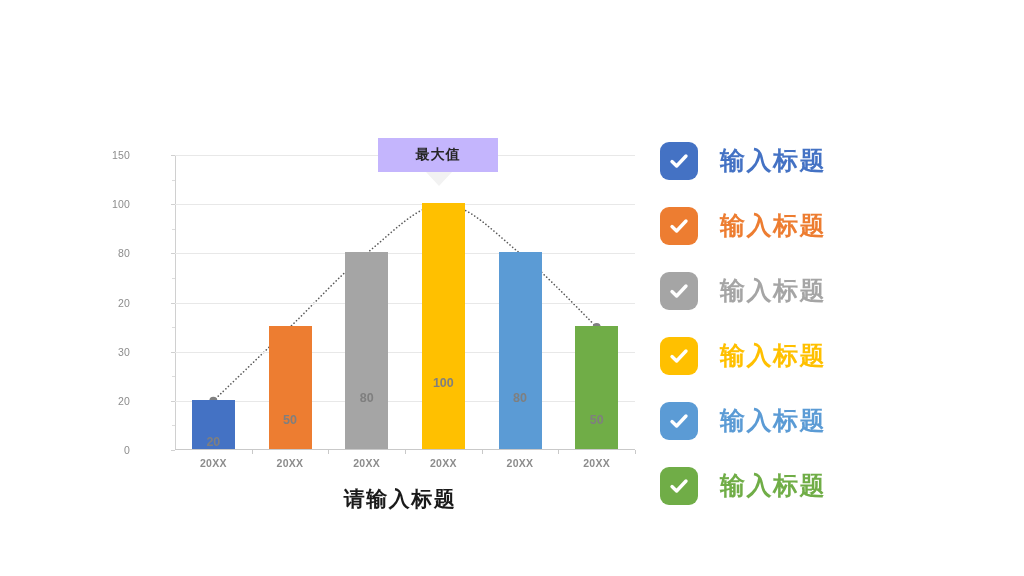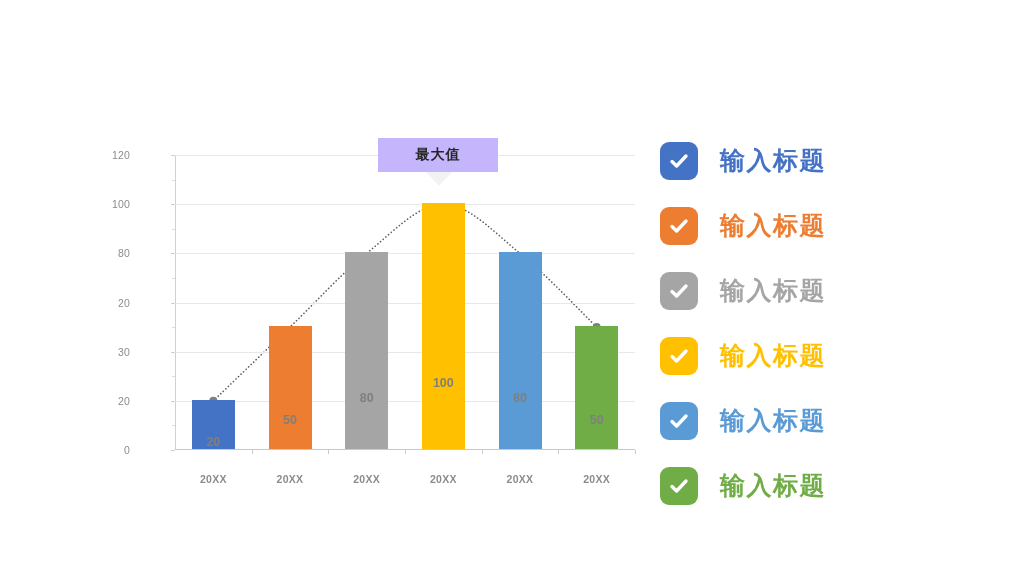--- a/index.html
+++ b/index.html
@@ -66,21 +66,20 @@
     color:#7f7f7f;
   }
   .xtick{
     position:absolute;
     top:302px;
     text-align:center;
     font-size:10.5px;
     font-weight:bold;
     color:#8c8c8c;
     letter-spacing:.3px;
-    margin-top:16px;
   }
   .xtick-mark{
     position:absolute;top:295px;width:1px;height:4px;background:#c9c9c9;
   }
 
   .trend-svg{
     position:absolute;left:0;top:0;
     width:460px;height:295px;
     overflow:visible;
     pointer-events:none;
@@ -178,21 +177,21 @@
         <div class="gridline" style="top: 98.3333px;"></div>
         <div class="ytick-mark" style="top: 98.3333px;"></div>
         <div class="ytick-label" style="top: 98.3333px;">80</div>
         <div class="ytick-minor" style="top: 73.75px;"></div>
         <div class="gridline" style="top: 49.1667px;"></div>
         <div class="ytick-mark" style="top: 49.1667px;"></div>
         <div class="ytick-label" style="top: 49.1667px;">100</div>
         <div class="ytick-minor" style="top: 24.5833px;"></div>
         <div class="gridline" style="top: 0px;"></div>
         <div class="ytick-mark" style="top: 0px;"></div>
-        <div class="ytick-label" style="top: 0px;">120</div>
+        <div class="ytick-label" style="top: 0px;">150</div>
         <div class="bar" style="left: 16.8333px; width: 43px; height: 49.1667px; background: rgb(68, 114, 196);"></div>
         <div class="bar-label" style="left: 16.8333px; width: 43px; top: 280.25px;">20</div>
         <div class="xtick" style="left: 0px; width: 76.6667px;">20XX</div>
         <div class="xtick-mark" style="left: 76.6667px;"></div>
         <div class="bar" style="left: 93.5px; width: 43px; height: 122.917px; background: rgb(237, 125, 49);"></div>
         <div class="bar-label" style="left: 93.5px; width: 43px; top: 258.125px;">50</div>
         <div class="xtick" style="left: 76.6667px; width: 76.6667px;">20XX</div>
         <div class="xtick-mark" style="left: 153.333px;"></div>
         <div class="bar" style="left: 170.167px; width: 43px; height: 196.667px; background: rgb(165, 165, 165);"></div>
         <div class="bar-label" style="left: 170.167px; width: 43px; top: 236px;">80</div>
@@ -211,20 +210,21 @@
         <div class="xtick" style="left: 383.333px; width: 76.6667px;">20XX</div>
         <div class="xtick-mark" style="left: 460px;"></div>
       </div>
   </div>
 
   <div class="callout">
     <span class="callout-text">最大值</span>
   </div>
   <div class="callout-tail"></div>
 
+  <div class="chart-title">请输入标题</div>
 
   <div class="legend" id="legend">
       <div class="legend-item">
         <div class="legend-box" style="background: rgb(68, 114, 196);">
           <svg width="24" height="24" viewBox="0 0 24 24">
             <path d="M5 12.6 L9.6 17 L19 7" fill="none" stroke="#ffffff" stroke-width="3.4" stroke-linecap="round" stroke-linejoin="round"></path>
           </svg>
         </div>
         <div class="legend-text" style="color: rgb(68, 114, 196);">输入标题</div>
       </div>

